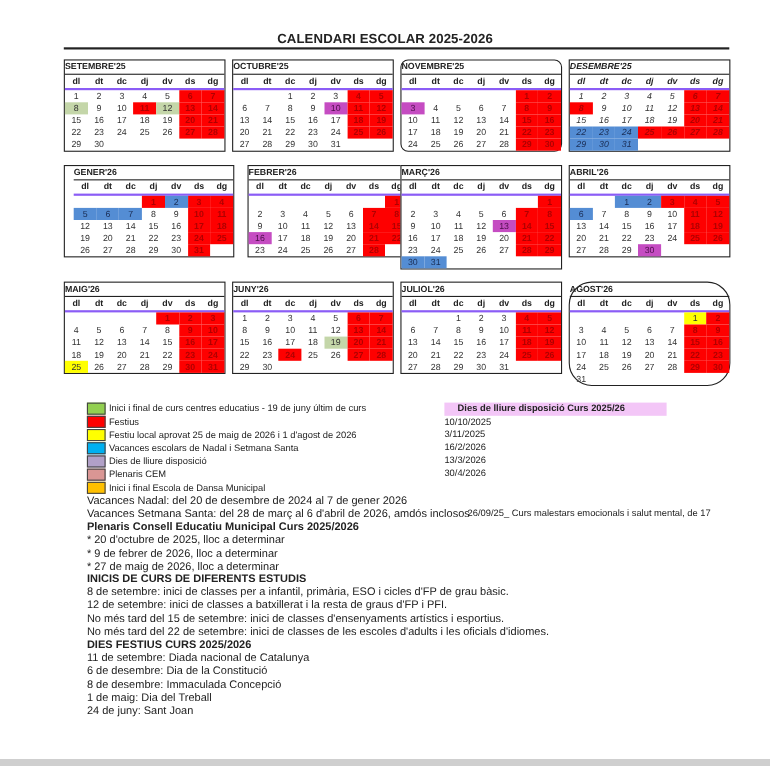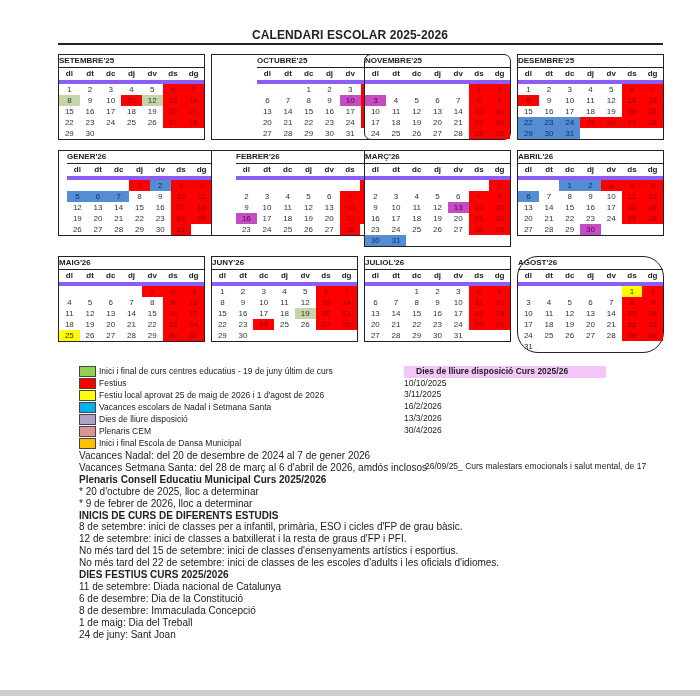--- a/index.html
+++ b/index.html
@@ -2,21 +2,21 @@
 <html><head>
 <meta charset="utf-8">
 <style>
   html,body{margin:0;padding:0;}
   body{width:700px;height:696px;background:#fff;position:relative;overflow:hidden;font-family:"Liberation Sans",sans-serif;color:#222;}
   .title{position:absolute;left:0;width:700px;top:28px;text-align:center;font-weight:bold;font-size:12px;letter-spacing:0.1px;}
   .rule{position:absolute;left:58px;width:605px;top:43px;height:2px;background:#222;}
   .month{position:absolute;width:145px;border:1.5px solid #222;background:#fff;}
   .mhead{height:12px;line-height:12px;font-size:8px;font-weight:bold;border-bottom:1px solid #222;}
   .wrow,.drow{display:grid;grid-template-columns:repeat(7,1fr);}
-  .wrow{height:12px;line-height:12px;border-bottom:4px solid #8b5cf6;}
+  .wrow{height:12px;line-height:12px;border-bottom:2px solid #8b5cf6;}
   .wrow span{text-align:center;font-size:8px;font-weight:bold;}
   .drow{height:11px;line-height:11px;}
   .drow span{text-align:center;font-size:8px;color:#333;}
   .c-red{background:#fe0000;color:#b00000 !important;font-weight:bold;}
   .c-green{background:#c4d6a9;}
   .c-blue{background:#548dd4;color:#1a2d55 !important;}
   .c-mag{background:#c54cc2;color:#4a0d48 !important;}
   .c-yel{background:#ffff00;}
   .legend{position:absolute;left:79px;top:365px;}
   .leg-item{display:flex;align-items:center;height:12px;}
@@ -86,21 +86,21 @@
       <div class="drow">
         <span>29</span>
         <span>30</span>
         <span></span>
         <span></span>
         <span></span>
         <span></span>
         <span></span>
       </div>
     </div>
-    <div class="month" style="left: 211px; top: 54px; padding-left: 45px;">
+    <div class="month" style="left: 211px; top: 54px;">
       <div class="mhead">OCTUBRE'25</div>
       <div class="wrow">
         <span>dl</span>
         <span>dt</span>
         <span>dc</span>
         <span>dj</span>
         <span>dv</span>
         <span>ds</span>
         <span>dg</span>
       </div>
@@ -200,21 +200,21 @@
       <div class="drow">
         <span>24</span>
         <span>25</span>
         <span>26</span>
         <span>27</span>
         <span>28</span>
         <span class="c-red">29</span>
         <span class="c-red">30</span>
       </div>
     </div>
-    <div class="month" style="left: 517px; top: 54px;">
+    <div class="month" style="left: 517px; top: 54px; font-style: italic;">
       <div class="mhead">DESEMBRE'25</div>
       <div class="wrow">
         <span>dl</span>
         <span>dt</span>
         <span>dc</span>
         <span>dj</span>
         <span>dv</span>
         <span>ds</span>
         <span>dg</span>
       </div>
@@ -314,21 +314,21 @@
       <div class="drow">
         <span>26</span>
         <span>27</span>
         <span>28</span>
         <span>29</span>
         <span>30</span>
         <span class="c-red">31</span>
         <span></span>
       </div>
     </div>
-    <div class="month" style="left: 211px; top: 150px; padding-left: 24px;">
+    <div class="month" style="left: 225px; top: 150px;">
       <div class="mhead">FEBRER'26</div>
       <div class="wrow">
         <span>dl</span>
         <span>dt</span>
         <span>dc</span>
         <span>dj</span>
         <span>dv</span>
         <span>ds</span>
         <span>dg</span>
       </div>
@@ -770,20 +770,21 @@
       <span class="t">Inici i final Escola de Dansa Municipal</span>
     </div>
   </div>
 
 <div class="notes" id="notes">
     <div>Vacances Nadal: del 20  de desembre de 2024 al 7 de gener 2026</div>
     <div>Vacances Setmana Santa: del 28 de març al 6 d'abril de 2026, amdós inclosos</div>
     <div class="b">Plenaris Consell Educatiu Municipal Curs 2025/2026</div>
     <div>* 20 d'octubre de 2025, lloc a determinar</div>
     <div>* 9 de febrer de 2026, lloc a determinar</div>
+    <div>* 27 de maig de 2026, lloc a determinar</div>
     <div class="b">INICIS DE CURS DE DIFERENTS ESTUDIS</div>
     <div>8 de setembre: inici de classes per a infantil, primària, ESO i cicles d'FP de grau bàsic.</div>
     <div>12 de setembre: inici de classes a batxillerat i la resta de graus d'FP i PFI.</div>
     <div>No més tard del 15 de setembre: inici de classes d'ensenyaments artístics i esportius.</div>
     <div>No més tard del 22 de setembre: inici de classes de les escoles d'adults i les oficials d'idiomes.</div>
     <div class="b">DIES FESTIUS CURS 2025/2026</div>
     <div>11 de setembre: Diada nacional de Catalunya</div>
     <div>6 de desembre: Dia de la Constitució</div>
     <div>8 de desembre: Immaculada Concepció</div>
     <div>1 de maig: Dia del Treball</div>

